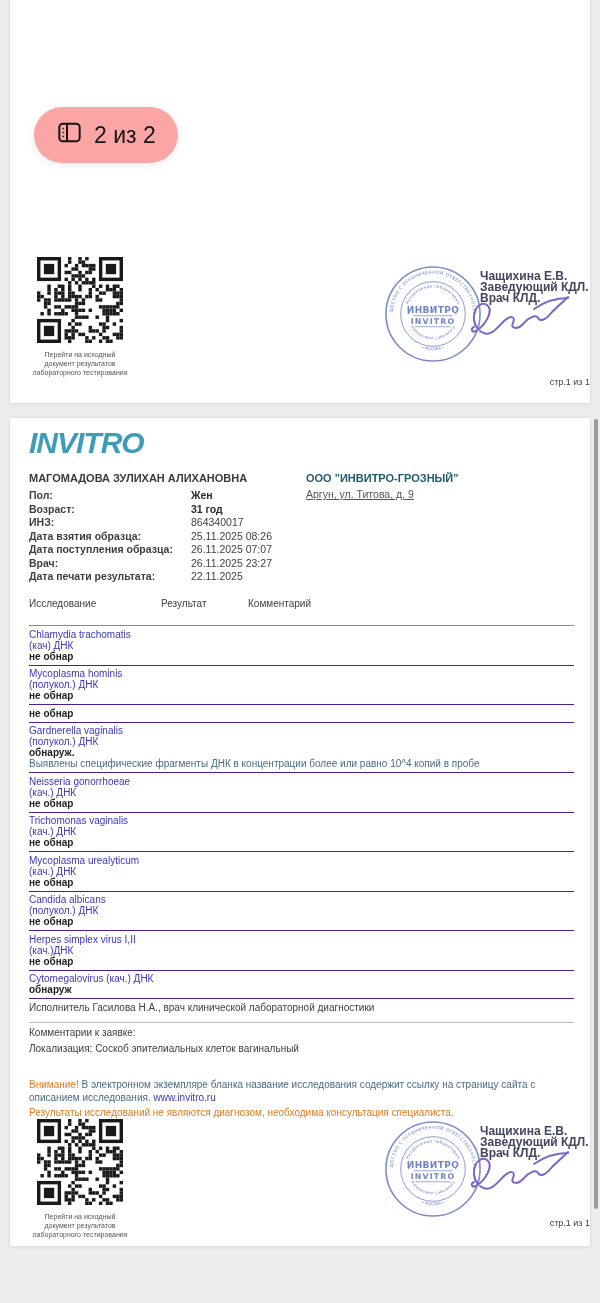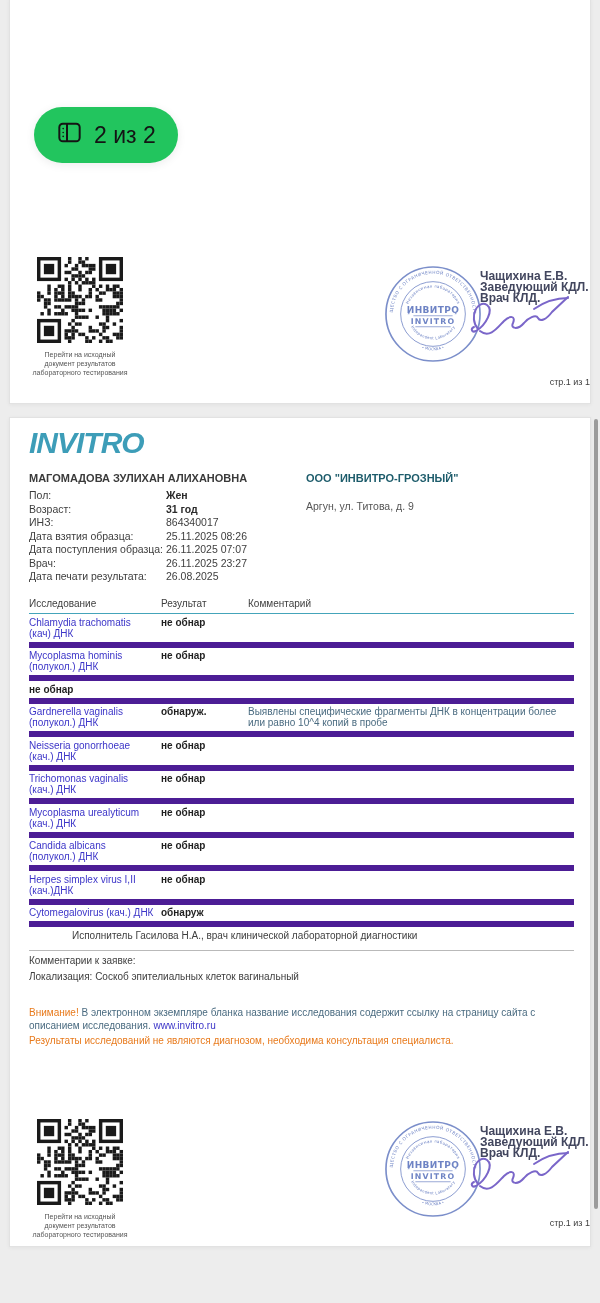--- a/index.html
+++ b/index.html
@@ -7,21 +7,21 @@
     background:#ededed; font-family:"Liberation Sans","DejaVu Sans",sans-serif; }
   .viewport { position:relative; width:600px; height:1303px; }
 
   .page { position:absolute; left:9px; width:582px; background:#fff;
     border:1px solid #e2e2e2; box-shadow:0 1px 4px rgba(0,0,0,.05); }
   .page1 { top:-2px; height:406px; }
   .page2 { top:417px; height:830px; }
 
   
   .badge { position:absolute; left:34px; top:107px; height:56px;
-    background:#22c55e; border-radius:28px; display:flex; align-items:center;
+    background:#fca5a5; border-radius:28px; display:flex; align-items:center;
     gap:11px; padding:0 22px; box-shadow:0 2px 10px rgba(0,0,0,.08);
     font-size:23px; color:#141414; z-index:5; cursor:pointer; }
 
   
   .scrollbar { position:absolute; left:594px; top:419px; width:4px; height:790px;
     background:#9b9b9b; border-radius:2px; z-index:6; }
 
   
   .qr-block { position:absolute; width:112px; text-align:center; }
   .qr-img { display:inline-block; }
@@ -34,41 +34,41 @@
   .signature { position:absolute; }
   .page-footer { position:absolute; right:0; font-size:9px; color:#3e3e3e; }
 
   
   .logo { position:absolute; left:19px; top:8px; font-size:30px;
     font-weight:bold; font-style:italic; color:#3d9db8; letter-spacing:-1px; }
   .patient-name { position:absolute; left:19px; top:54px; font-size:11px;
     font-weight:bold; color:#3a3a3a; }
   .org { position:absolute; left:296px; top:54px; }
   .org-name { font-size:11px; font-weight:bold; color:#1d5c6b; }
-  .org-address { margin-top:16px; font-size:10.5px; color:#555; }
+  .org-address { margin-top:4px; font-size:10.5px; color:#555;text-decoration:underline; }
 
   .info-rows { position:absolute; left:19px; top:71px; width:270px;
     font-size:10.5px; line-height:13.5px; color:#3e3e3e; }
   .info-row { display:flex; }
-  .info-label { width:137px; }
+  .info-label { width:162px;font-weight:bold; }
   .info-value.b { font-weight:bold; color:#2b2b2b; }
 
   
   .table-wrap { position:absolute; left:19px; right:16px; top:180px;
     font-size:10px; line-height:11px; }
-  .t-head { display:flex; padding-bottom:4px; border-bottom:1px solid #44a4ba;
+  .t-head { display:flex; padding-bottom:16px; border-bottom:1px solid #44a4ba;
     color:#3e3e3e;align-items:center; }
-  .t-row { display:flex; padding:2.5px 0 3px; border-bottom:6px solid #4c1d95; }
+  .t-row { display:flex; padding:2.5px 0 3px; border-bottom:1px solid #4c1d95;flex-direction:column; }
   .c1 { width:132px; flex:none; padding-right:6px; }
   .c2 { width:87px; flex:none; padding-right:4px; }
   .c3 { flex:1; }
   .t-row .c1 { color:#3c35c8; }
   .t-row .c2 { font-weight:bold; color:#1f1f1f; }
   .t-row .c3 { color:#4a6b80; }
-  .executor { margin-top:3px; color:#3e3e3e;margin-left:43px; }
+  .executor { margin-top:3px; color:#3e3e3e; }
   .divider { margin-top:9px; border-top:1px solid #b9b9b9; }
   .comments { margin-top:3px; color:#3e3e3e; line-height:13px; }
   .warning { margin-top:23px; line-height:13px; color:#4a6b80; }
   .warn-prefix { color:#e87a1c; }
   .link { color:#3c35c8; cursor:pointer; }
   .disclaimer { margin-top:2px; line-height:13px; color:#e87a1c; }
 
   .p1-qr { left:14px; top:258px; }
   .p1-stamp { left:374px; top:266px; }
   .p1-signer { left:470px; top:272px; }
@@ -368,21 +368,21 @@
     <div class="info-value">26.11.2025 07:07</div>
   </div>
 
   <div class="info-row">
     <div class="info-label">Врач:</div>
     <div class="info-value">26.11.2025 23:27</div>
   </div>
 
   <div class="info-row">
     <div class="info-label">Дата печати результата:</div>
-    <div class="info-value">26.08.2025</div>
+    <div class="info-value">22.11.2025</div>
   </div>
 </div>
 
     <div class="table-wrap">
       <div class="t-head">
         <div class="c1">Исследование</div>
         <div class="c2">Результат</div>
         <div class="c3">Комментарий</div>
       </div>
       <div>

